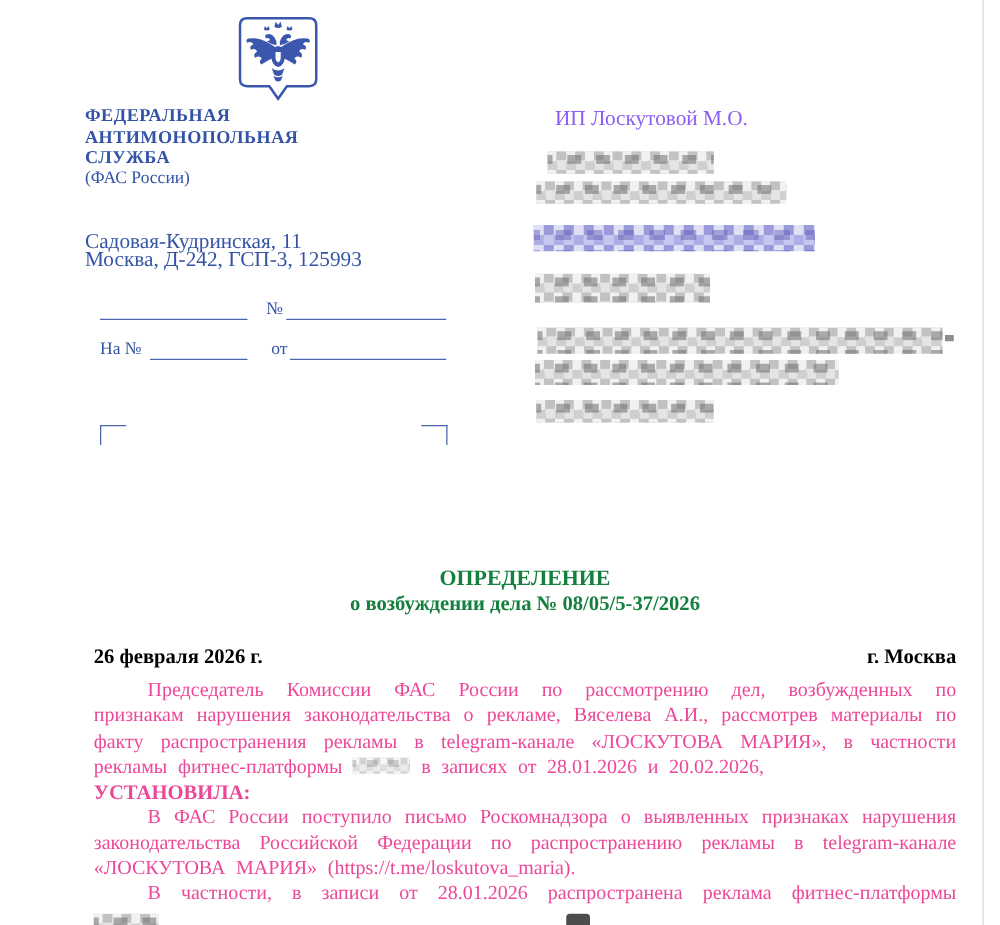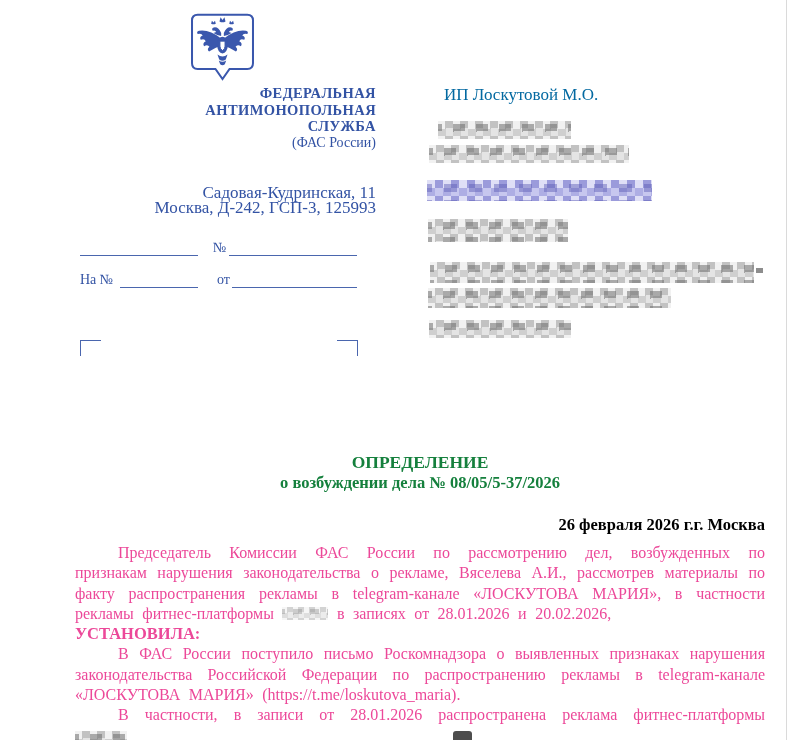--- a/index.html
+++ b/index.html
@@ -7,36 +7,36 @@
     position:relative;
     width:800px;height:740px;
     background:#ffffff;
     overflow:hidden;
     font-family:"Liberation Serif","DejaVu Serif",serif;
     color:#111;
   }
   
   .letterhead{
     position:absolute;left:68px;top:12px;width:308px;
-    text-align:right;color:#3353a4;
+    text-align:left;color:#3353a4;
   }
   .emblem{width:67px;height:69px;margin:0 auto 4px auto;display:block;}
   .org-name{font-weight:bold;font-size:14.5px;line-height:16.5px;letter-spacing:.4px;}
   .org-short{font-size:14px;line-height:16px;margin-top:0;}
   .contacts{margin-top:34px;font-size:17px;line-height:15.8px;}
   .contact-row{display:flex;justify-content:center;gap:36px;}
   
   .ref-label{position:absolute;color:#3353a4;font-size:14px;line-height:14px;}
   .ref-line{position:absolute;height:0;border-bottom:1.4px solid #4a66ae;}
   
   .corner{position:absolute;width:20px;height:15px;border:0 solid #4a66ae;}
   .corner-left{left:80px;top:340px;border-left-width:1.6px;border-top-width:1.6px;}
   .corner-right{left:337px;top:340px;border-right-width:1.6px;border-top-width:1.6px;}
   
-  .addressee-name{position:absolute;left:444px;top:85px;font-size:17px;color:#0369a1;}
+  .addressee-name{position:absolute;left:444px;top:85px;font-size:17px;color:#8b5cf6;}
   
   .redact{
     position:absolute;
     background:
       conic-gradient(rgba(110,110,110,.55) 90deg, transparent 0) 4px 3px / 23px 15px,
       conic-gradient(#c2c2c2 90deg, #e4e4e4 0 180deg, #cfcfcf 0 270deg, #f1f1f1 0) 0 0 / 15px 15px;
   }
   .redact-purple{
     background:
       conic-gradient(rgba(90,90,180,.45) 90deg, transparent 0) 5px 4px / 25px 16px,
@@ -53,21 +53,21 @@
   }
   
   .title-block{
     position:absolute;left:75px;top:452px;width:690px;
     text-align:center;font-weight:bold;color:#15803d;
   }
   .title-main{font-size:17.5px;line-height:21px;}
   .title-sub{font-size:16.5px;line-height:20.6px;}
   .dateline{
     position:absolute;left:75px;top:515px;width:690px;
-    display:flex;justify-content:flex-end;
+    display:flex;justify-content:space-between;
     font-weight:bold;font-size:16.5px;color:#000;
   }
   .body-text{
     position:absolute;left:75px;top:543px;width:690px;
     font-size:16px;line-height:20.3px;color:#ec4899;
   }
   .body-text p{margin:0;text-align:justify;text-indent:43px;word-spacing:4.5px;}
   .heading-center{
     margin:0;text-align:center;font-weight:bold;font-size:16.5px;
     text-indent:0 !important;word-spacing:0 !important;

